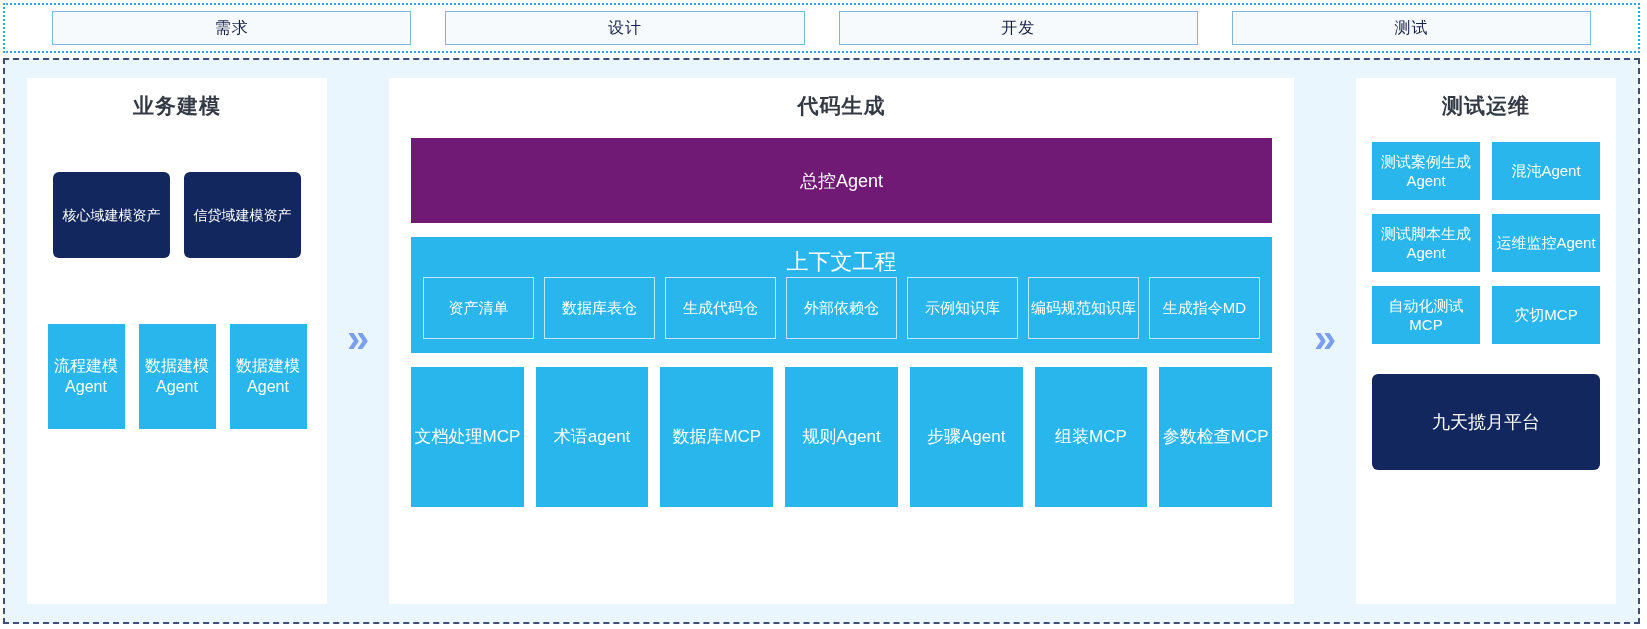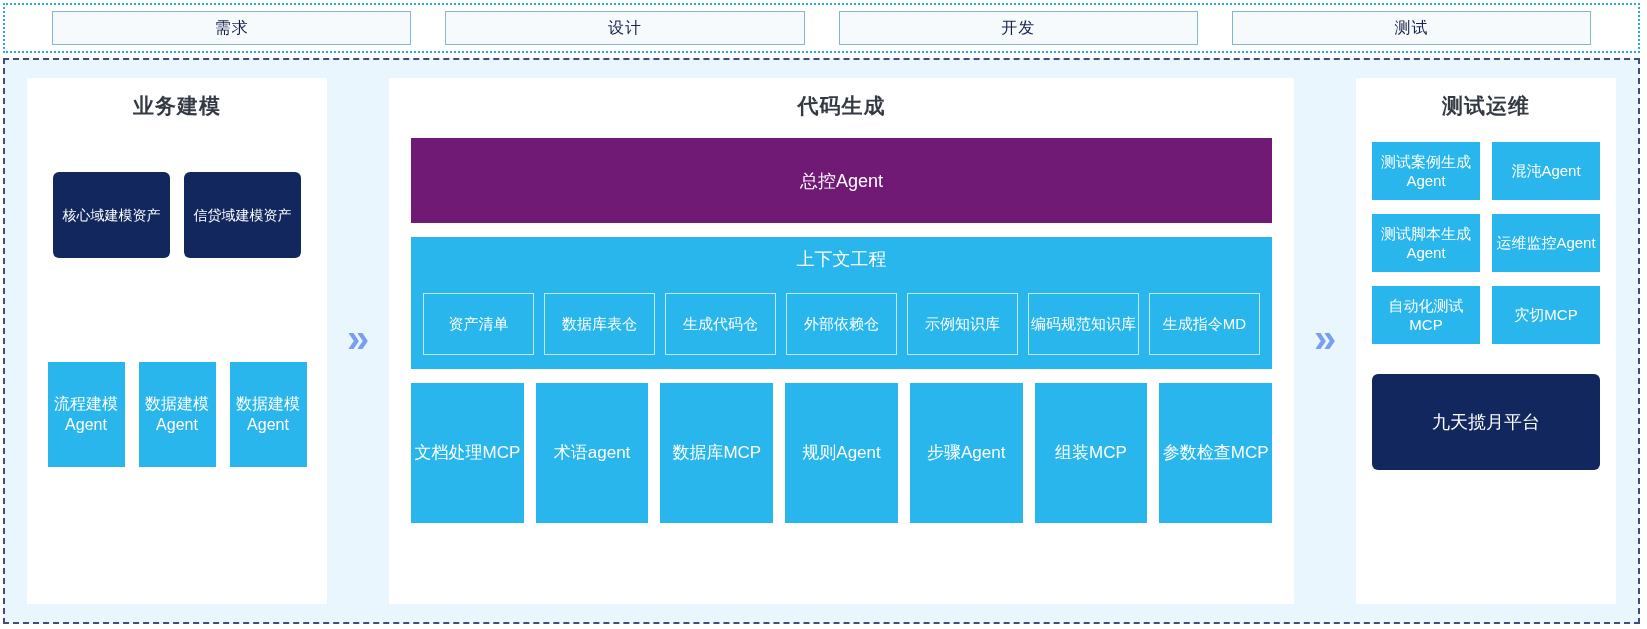--- a/index.html
+++ b/index.html
@@ -98,21 +98,21 @@
     align-items: center;
     justify-content: center;
     text-align: center;
   }
   .left-row-top .dark-card { width: 117px; height: 86px; }
 
   .left-row-bottom {
     display: flex;
     gap: 14px;
     justify-content: center;
-    margin-top: 104px;
+    margin-top: 66px;
   }
   .blue-card {
     background: #29b6ec;
     color: #ffffff;
     display: flex;
     align-items: center;
     justify-content: center;
     text-align: center;
     line-height: 1.3;
   }
@@ -147,22 +147,22 @@
     justify-content: center;
   }
   #context-block {
     margin-top: 14px;
     background: #29b6ec;
     padding: 10px 12px 14px 12px;
   }
   #context-title {
     text-align: center;
     color: #ffffff;
-    font-size: 18px;
-    margin-bottom: 22px;
+    font-size: 22px;
+    margin-bottom: 0;
   }
   #context-items {
     display: flex;
     gap: 10px;
     justify-content: space-between;
   }
   .ctx-item {
     flex: 1 1 0;
     min-height: 62px;
     border: 1px solid #bfe8f8;

